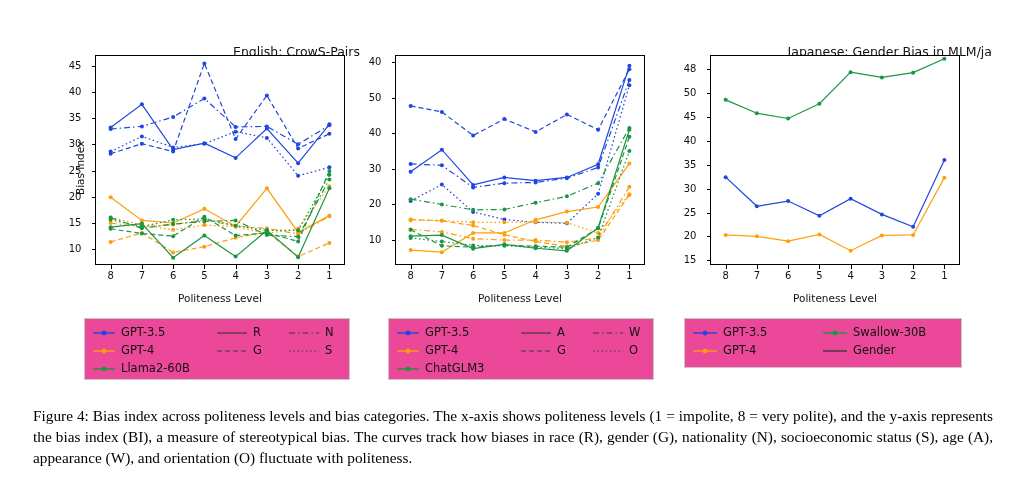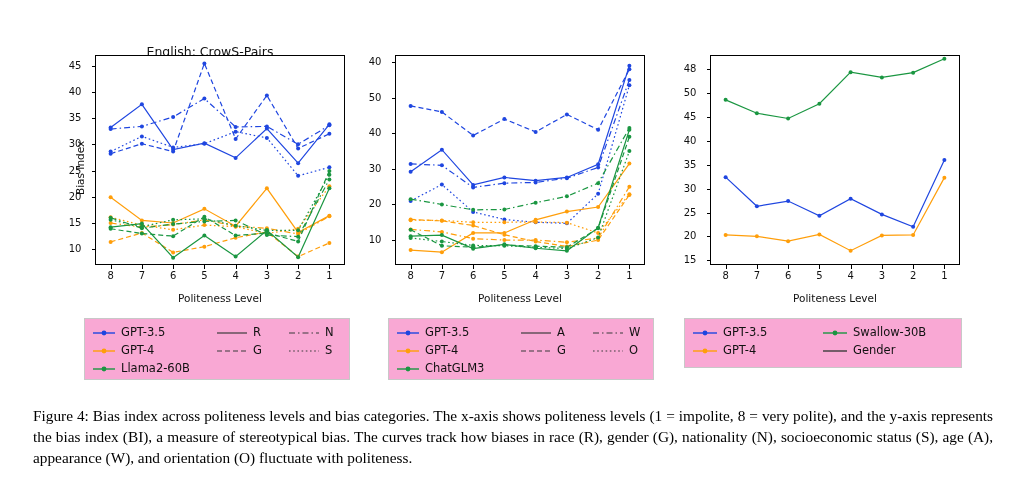--- a/index.html
+++ b/index.html
@@ -8,21 +8,21 @@
     background:#ffffff;
     font-family:"Liberation Sans", sans-serif;
     color:#000;
     position:relative;
     overflow:hidden;
   }
   .figure-wrap{position:absolute;left:0;top:0;width:1024px;height:400px;}
   .panel{position:absolute;top:30px;height:320px;}
   .panel-title{
     position:absolute;top:14px;left:0;width:100%;
-    text-align:center;font-size:12.5px;color:#111;
+    text-align:right;font-size:12.5px;color:#111;
     font-family:"DejaVu Sans", sans-serif;
   }
   .plotbox{position:absolute;border:1px solid #000;background:#fff;box-sizing:border-box;}
   .axis-label{
     position:absolute;font-size:10.5px;color:#111;
     font-family:"DejaVu Sans", sans-serif;text-align:center;
   }
   .ylabel{
     transform-origin:0 0;
     transform:rotate(-90deg);
@@ -30,21 +30,21 @@
   }
   .tick{
     position:absolute;font-size:10px;color:#111;
     font-family:"DejaVu Sans", sans-serif;
   }
   .tick.y{text-align:center;}
   .tick.x{text-align:center;}
   .tickmark{position:absolute;background:#000;}
   svg{position:absolute;left:0;top:0;overflow:visible;}
   .legend-box{
-    position:absolute;border:1px solid #c8c8c8;background:#f9a8d4;box-sizing:border-box;
+    position:absolute;border:1px solid #c8c8c8;background:#ec4899;box-sizing:border-box;
   }
   .legend-text{
     position:absolute;font-size:11.5px;color:#111;
     font-family:"DejaVu Sans", sans-serif;white-space:nowrap;
   }
   .caption{
     position:absolute;left:33px;top:406px;width:960px;
     font-family:"Liberation Serif", serif;
     font-size:15.3px;line-height:1.36;color:#000;text-align:justify;
   }
@@ -340,20 +340,21 @@
       <div class="tickmark" style="left: 175.625px; top: 235px; width: 1px; height: 3.5px;"></div>
       <div class="tick x" style="left: 194.875px; top: 240px; width: 24px;">3</div>
       <div class="tickmark" style="left: 206.875px; top: 235px; width: 1px; height: 3.5px;"></div>
       <div class="tick x" style="left: 226.125px; top: 240px; width: 24px;">2</div>
       <div class="tickmark" style="left: 238.125px; top: 235px; width: 1px; height: 3.5px;"></div>
       <div class="tick x" style="left: 257.375px; top: 240px; width: 24px;">1</div>
       <div class="tickmark" style="left: 269.375px; top: 235px; width: 1px; height: 3.5px;"></div>
     </div>
 
   <div class="panel" id="panel2" style="left:672px;width:320px;">
+    <div class="panel-title">Japanese: Gender Bias in MLM/ja</div>
     <div class="axis-label" id="xlab2" style="left:38px;top:262px;width:250px;">Politeness Level</div>
     <div class="plotbox" id="box2" style="left:38px;top:25px;width:250px;height:210px;"></div>
     <svg id="svg2" width="320" height="320">
         <path d="M53.63,147.18 L84.88,176.30 L116.13,171.05 L147.38,185.84 L178.63,168.66 L209.88,184.41 L241.13,196.82 L272.38,130.00 " fill="none" stroke="#1f46e0" stroke-width="1.2"></path>
         <circle cx="53.63" cy="147.18" r="2" fill="#1f46e0"></circle>
         <circle cx="84.88" cy="176.30" r="2" fill="#1f46e0"></circle>
         <circle cx="116.13" cy="171.05" r="2" fill="#1f46e0"></circle>
         <circle cx="147.38" cy="185.84" r="2" fill="#1f46e0"></circle>
         <circle cx="178.63" cy="168.66" r="2" fill="#1f46e0"></circle>
         <circle cx="209.88" cy="184.41" r="2" fill="#1f46e0"></circle>

